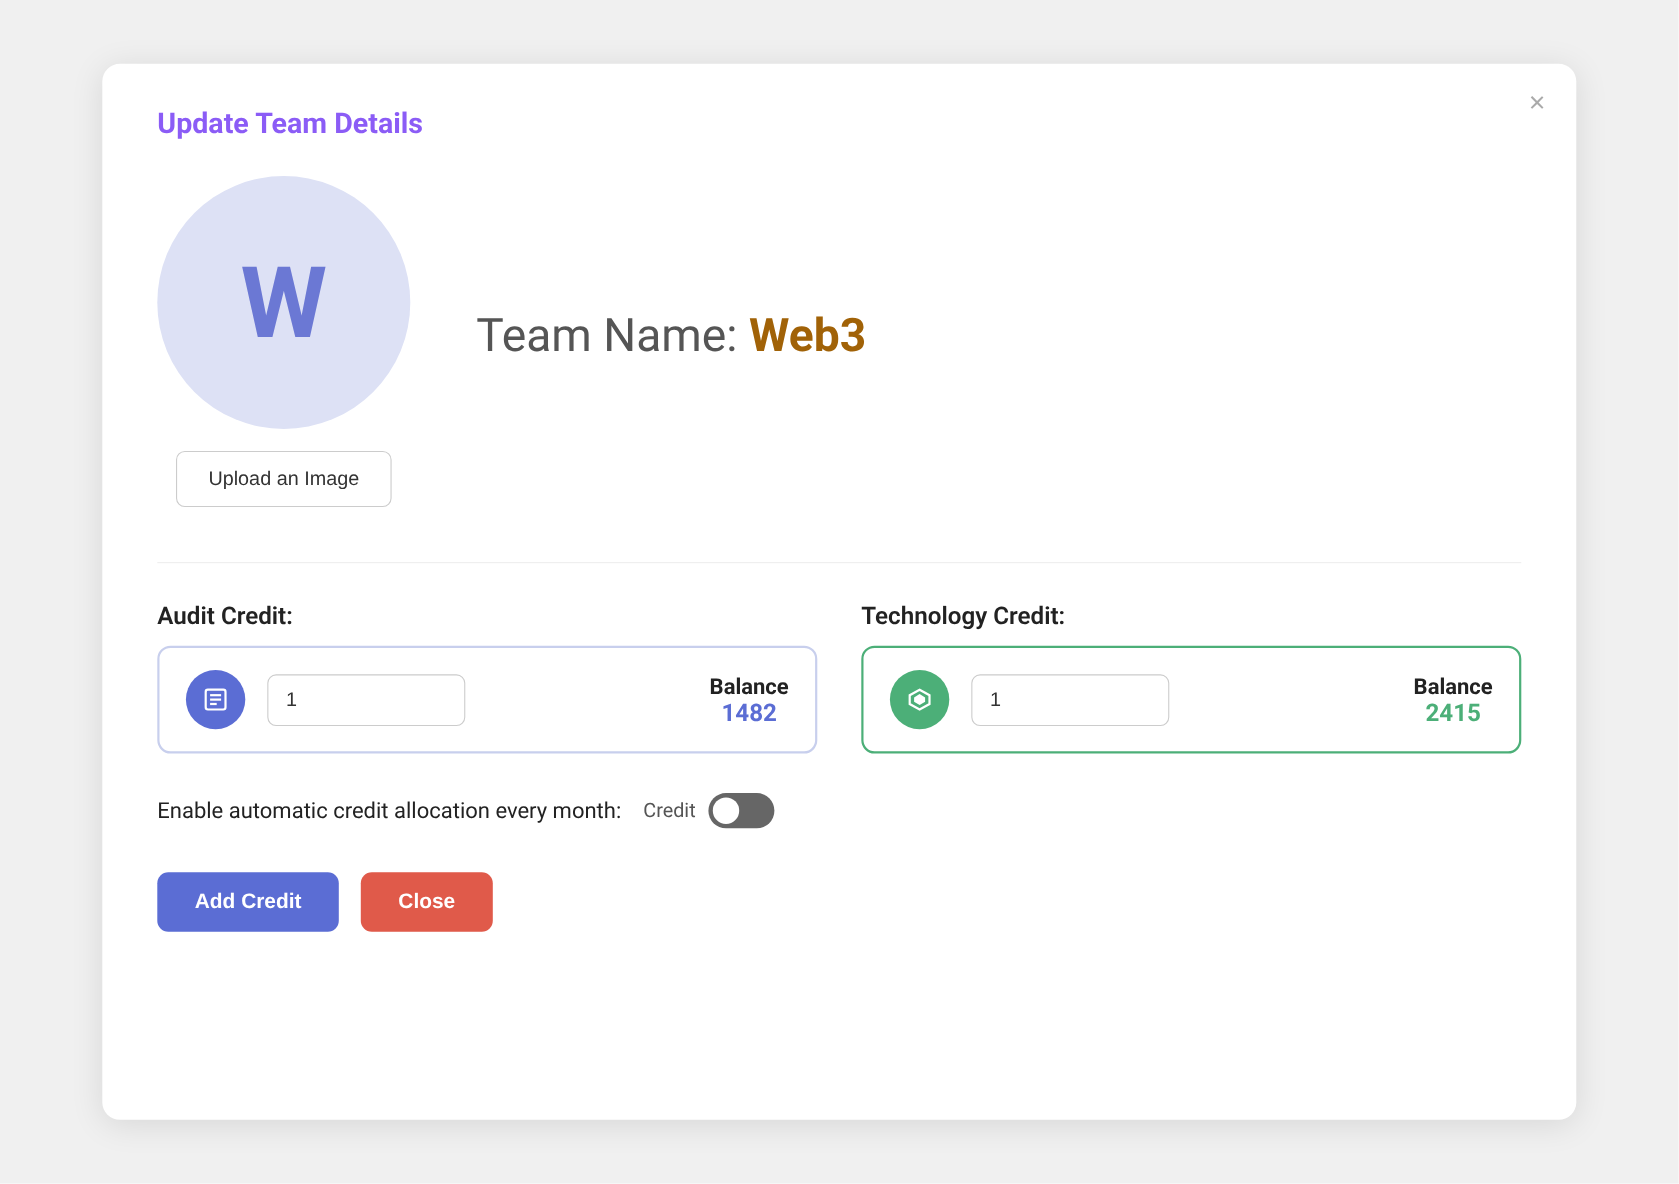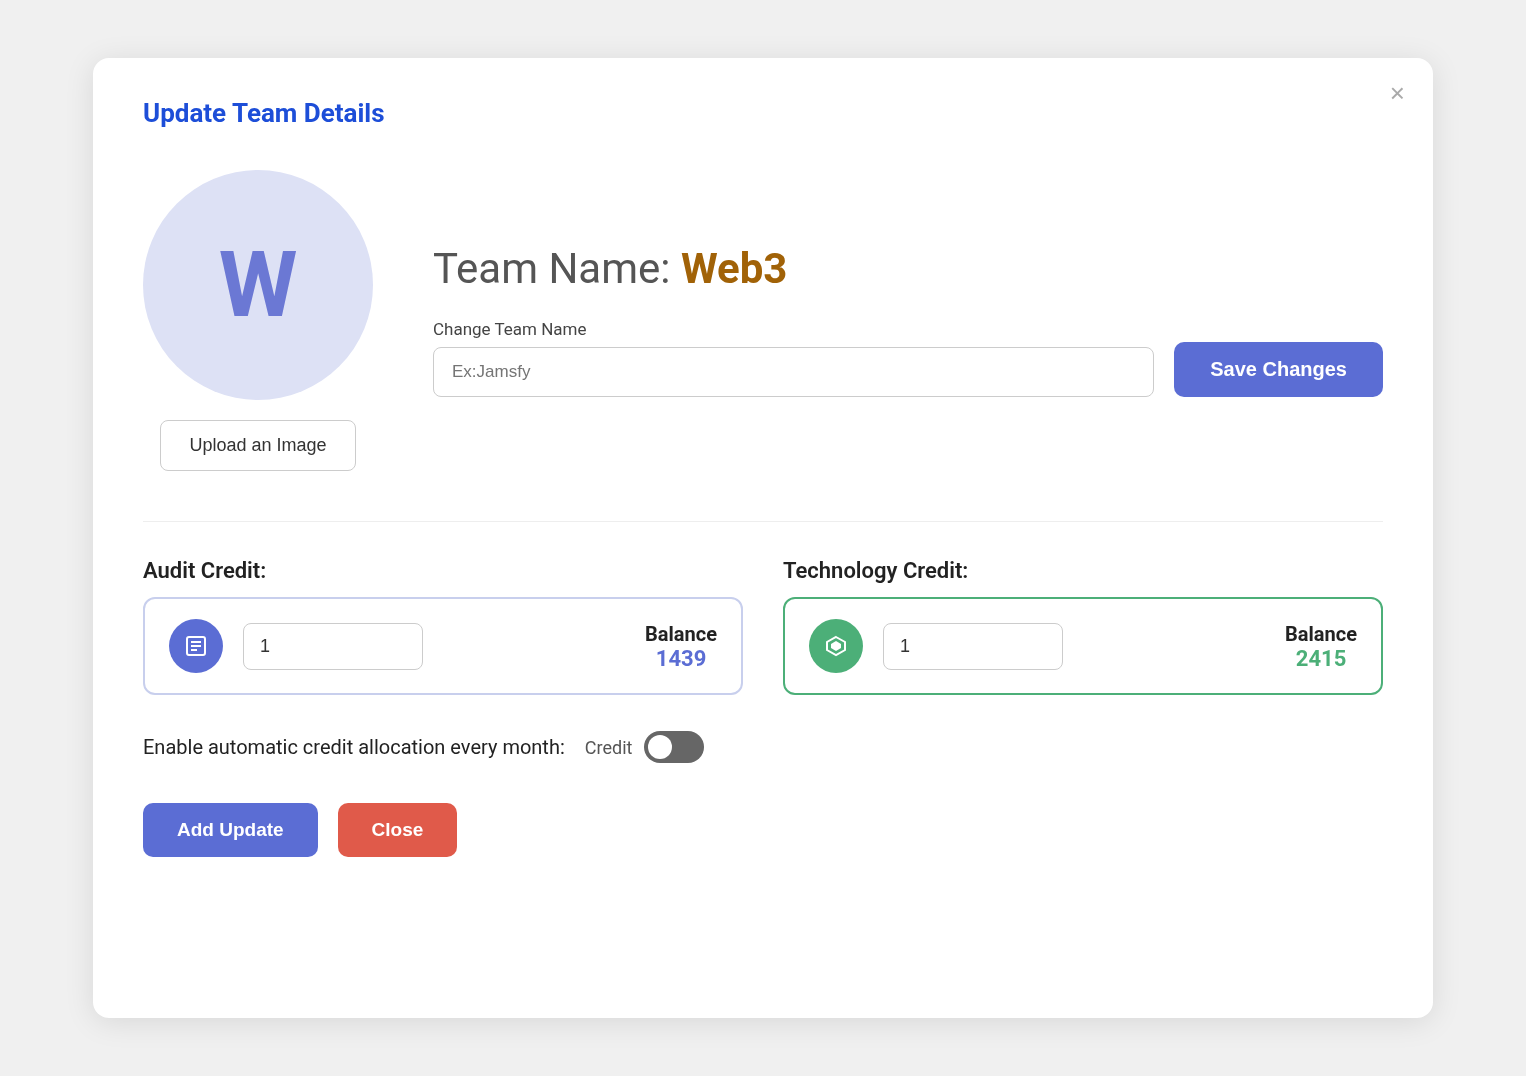--- a/index.html
+++ b/index.html
@@ -27,22 +27,22 @@
       background: none;
       border: none;
       font-size: 26px;
       color: #aaa;
       cursor: pointer;
       line-height: 1;
     }
     .modal-title {
       font-size: 26px;
       font-weight: 700;
-      color: #1d4ed8;
-      margin-bottom: 42px;
+      color: #8b5cf6;
+      margin-bottom: 32px;
     }
     .top-section {
       display: flex;
       align-items: center;
       gap: 60px;
       margin-bottom: 50px;
     }
     .avatar-area {
       display: flex;
       flex-direction: column;
@@ -279,27 +279,20 @@
     <div class="avatar-area">
       <div class="avatar-circle">
         <span class="avatar-letter">W</span>
       </div>
       <button class="upload-btn">Upload an Image</button>
     </div>
 
     <div class="team-name-area">
       <div class="team-name-display">
         <span>Team Name: </span><strong>Web3</strong>
-      </div>
-      <div class="form-row">
-        <div class="input-group">
-          <label class="input-label">Change Team Name</label>
-          <input class="text-input" type="text" placeholder="Ex:Jamsfy" style="">
-        </div>
-        <button class="save-btn">Save Changes</button>
       </div>
     </div>
   </div>
 
   <hr class="divider">
 
   <div class="credits-section">
 
     <div class="credit-card">
       <div class="credit-title">Audit Credit:</div>
@@ -308,21 +301,21 @@
           <svg width="24" height="24" viewBox="0 0 24 24" fill="none" xmlns="http://www.w3.org/2000/svg">
             <rect x="3" y="3" width="18" height="18" rx="2" stroke="white" stroke-width="2" fill="none"></rect>
             <rect x="7" y="7" width="10" height="2" fill="white"></rect>
             <rect x="7" y="11" width="10" height="2" fill="white"></rect>
             <rect x="7" y="15" width="6" height="2" fill="white"></rect>
           </svg>
         </div>
         <input class="credit-number-input" type="number" value="1" style="">
         <div class="balance-area">
           <div class="balance-label">Balance</div>
-          <div class="balance-value">1439</div>
+          <div class="balance-value">1482</div>
         </div>
       </div>
     </div>
 
     <div class="credit-card">
       <div class="credit-title">Technology Credit:</div>
       <div class="credit-box green-border">
         <div class="credit-icon green">
           <svg width="24" height="24" viewBox="0 0 24 24" fill="none" xmlns="http://www.w3.org/2000/svg">
             <polygon points="12,3 21,8 21,16 12,21 3,16 3,8" stroke="white" stroke-width="2" fill="none"></polygon>
@@ -343,16 +336,16 @@
     <div class="enable-group">
       <span class="enable-label">Credit</span>
       <label class="toggle">
         <input type="checkbox" style="">
         <span class="toggle-slider"></span>
       </label>
     </div>
   </div>
 
   <div class="bottom-btns">
-    <button class="add-credits-btn">Add Update</button>
+    <button class="add-credits-btn">Add Credit</button>
     <button class="close-btn">Close</button>
   </div>
 </div>
 
 </body></html>

